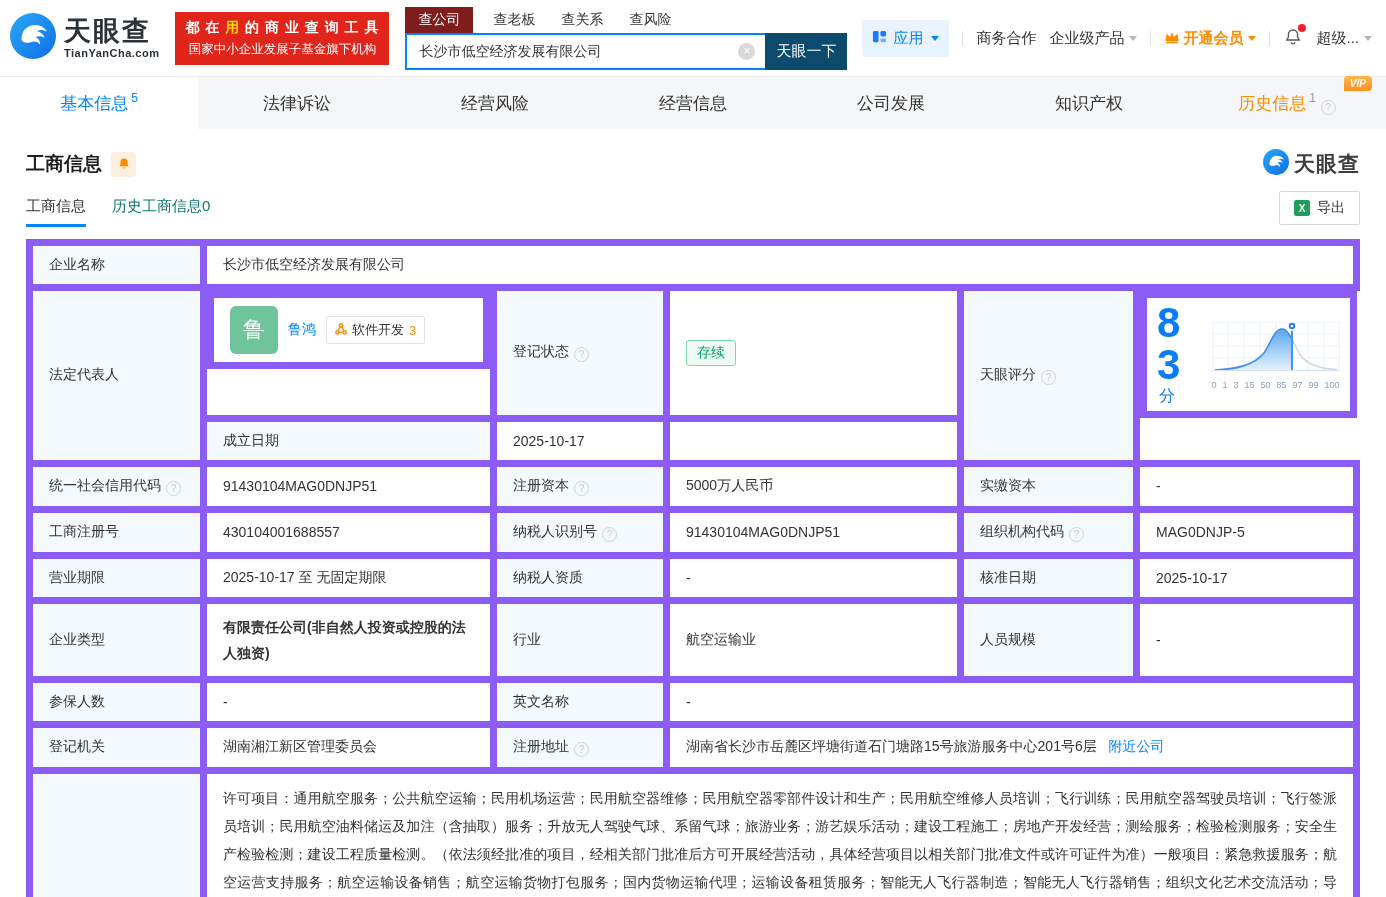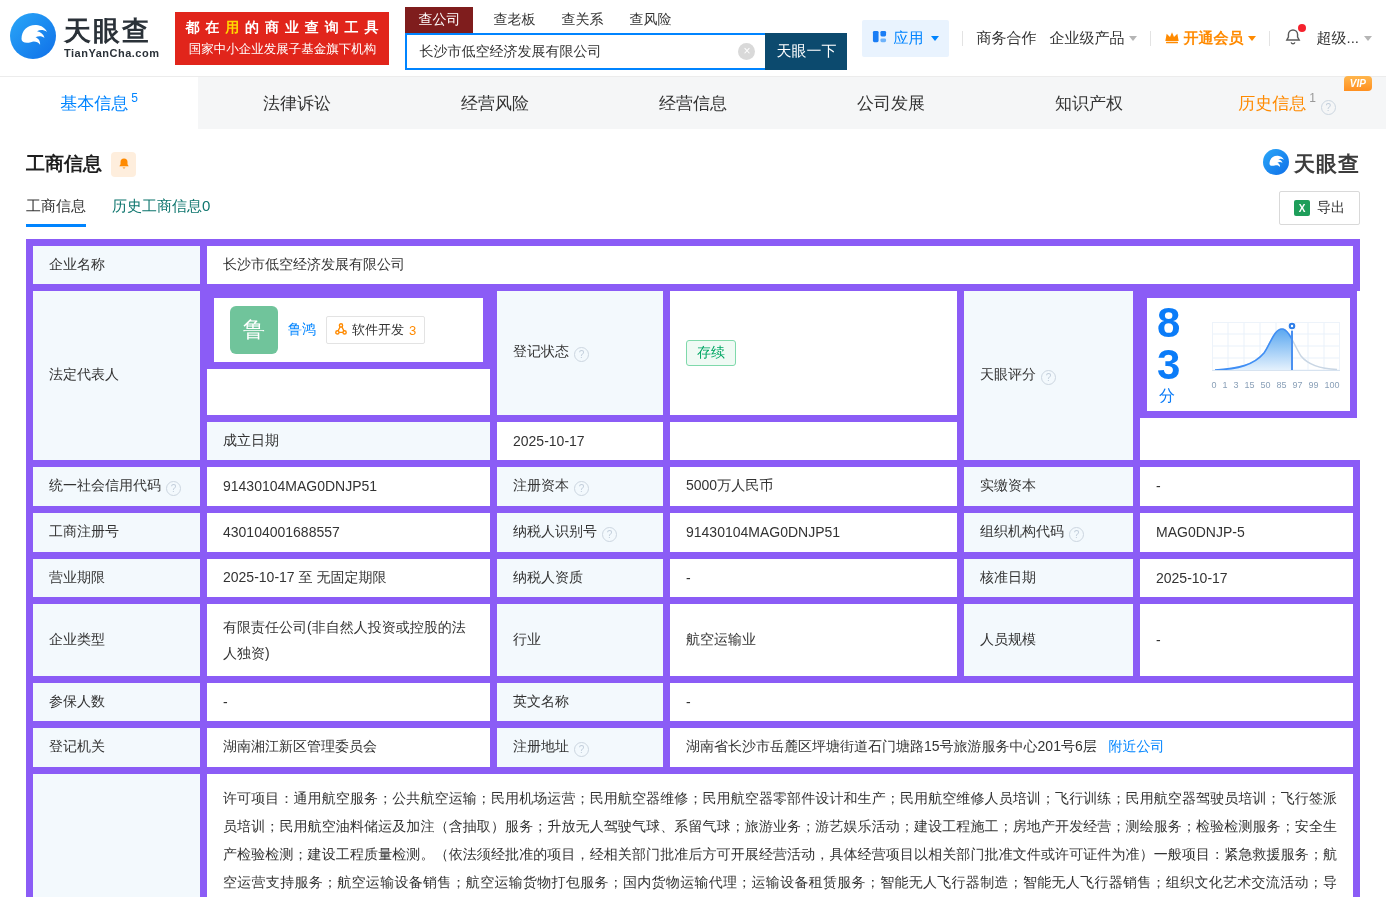--- a/index.html
+++ b/index.html
@@ -374,21 +374,21 @@
     <td class="lbl">营业期限</td>
     <td>2025-10-17 至 无固定期限</td>
     <td class="lbl">纳税人资质</td>
     <td>-</td>
     <td class="lbl">核准日期</td>
     <td>2025-10-17</td>
   </tr>
 
   <tr class="h56">
     <td class="lbl">企业类型</td>
-    <td style="line-height:26px;">有限责任公司(非自然人投资或控股的法人独资)</td>
+    <td style="line-height:26px;font-weight:bold;">有限责任公司(非自然人投资或控股的法人独资)</td>
     <td class="lbl">行业</td>
     <td>航空运输业</td>
     <td class="lbl">人员规模</td>
     <td>-</td>
   </tr>
 
   <tr class="h42">
     <td class="lbl">参保人数</td>
     <td>-</td>
     <td class="lbl">英文名称</td>

